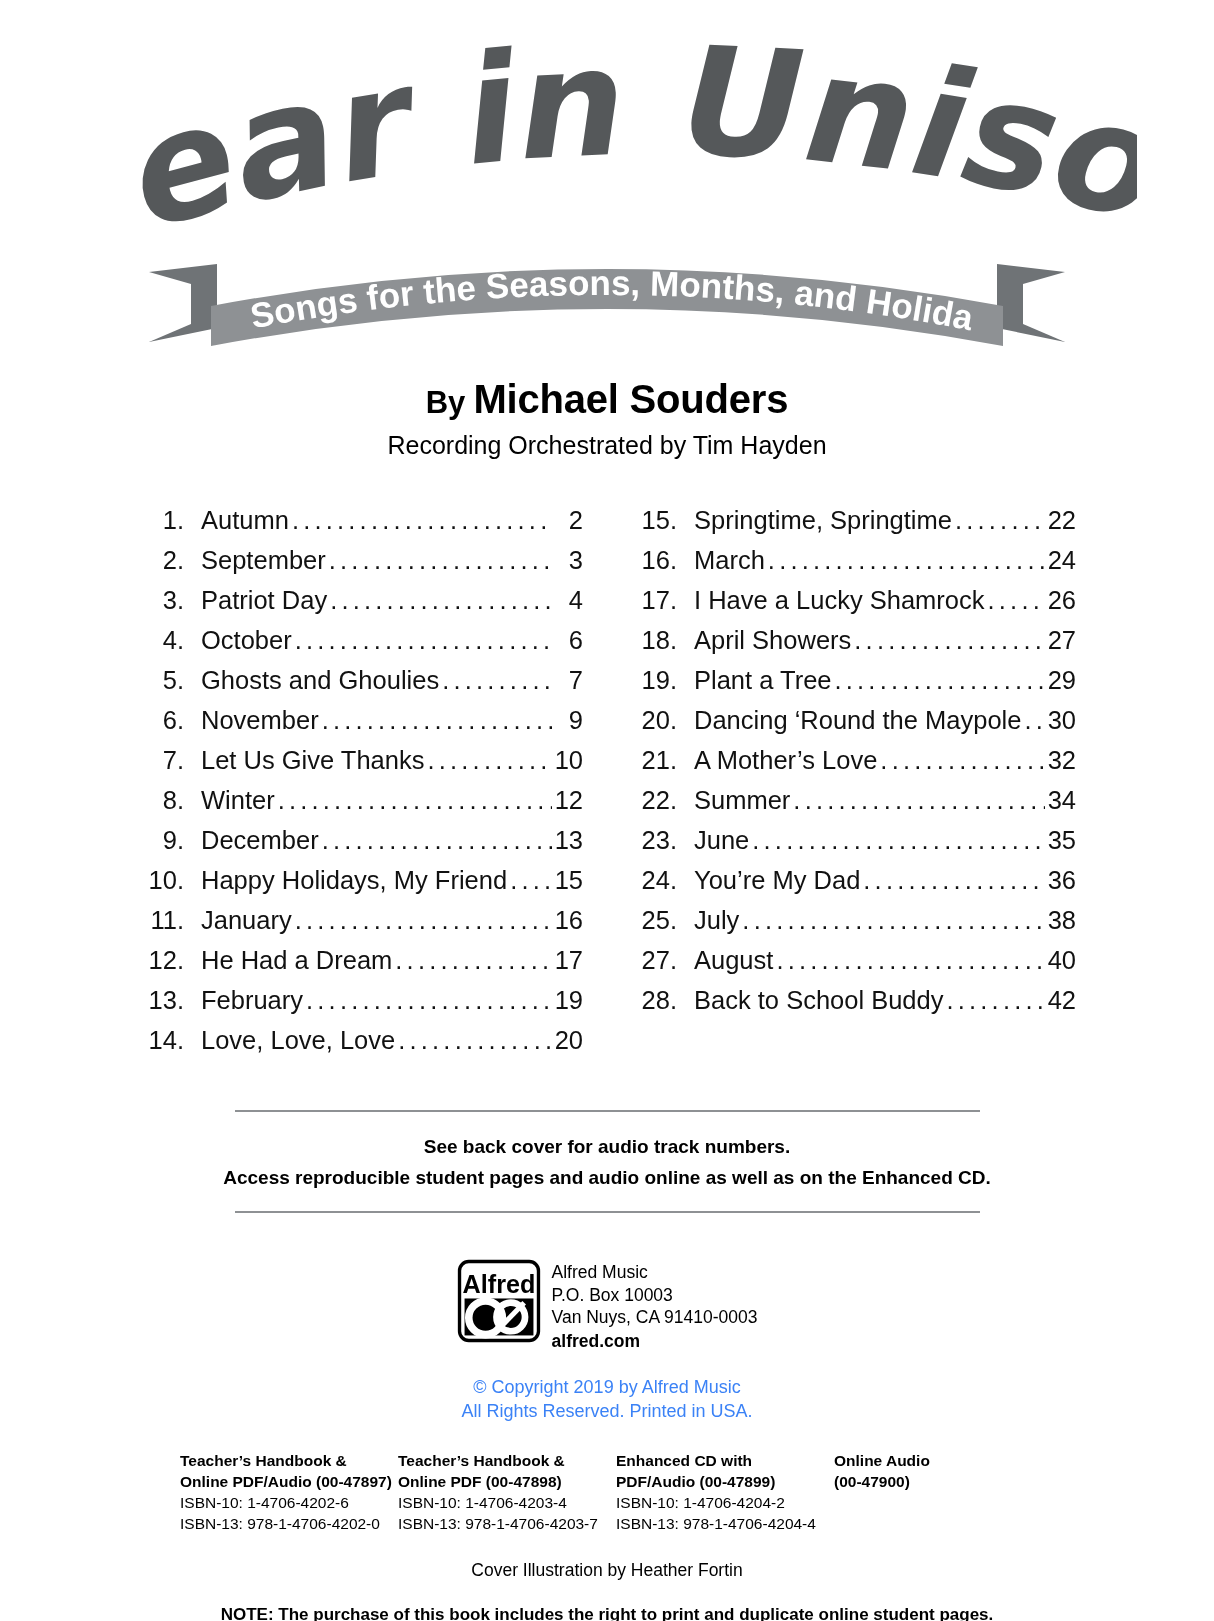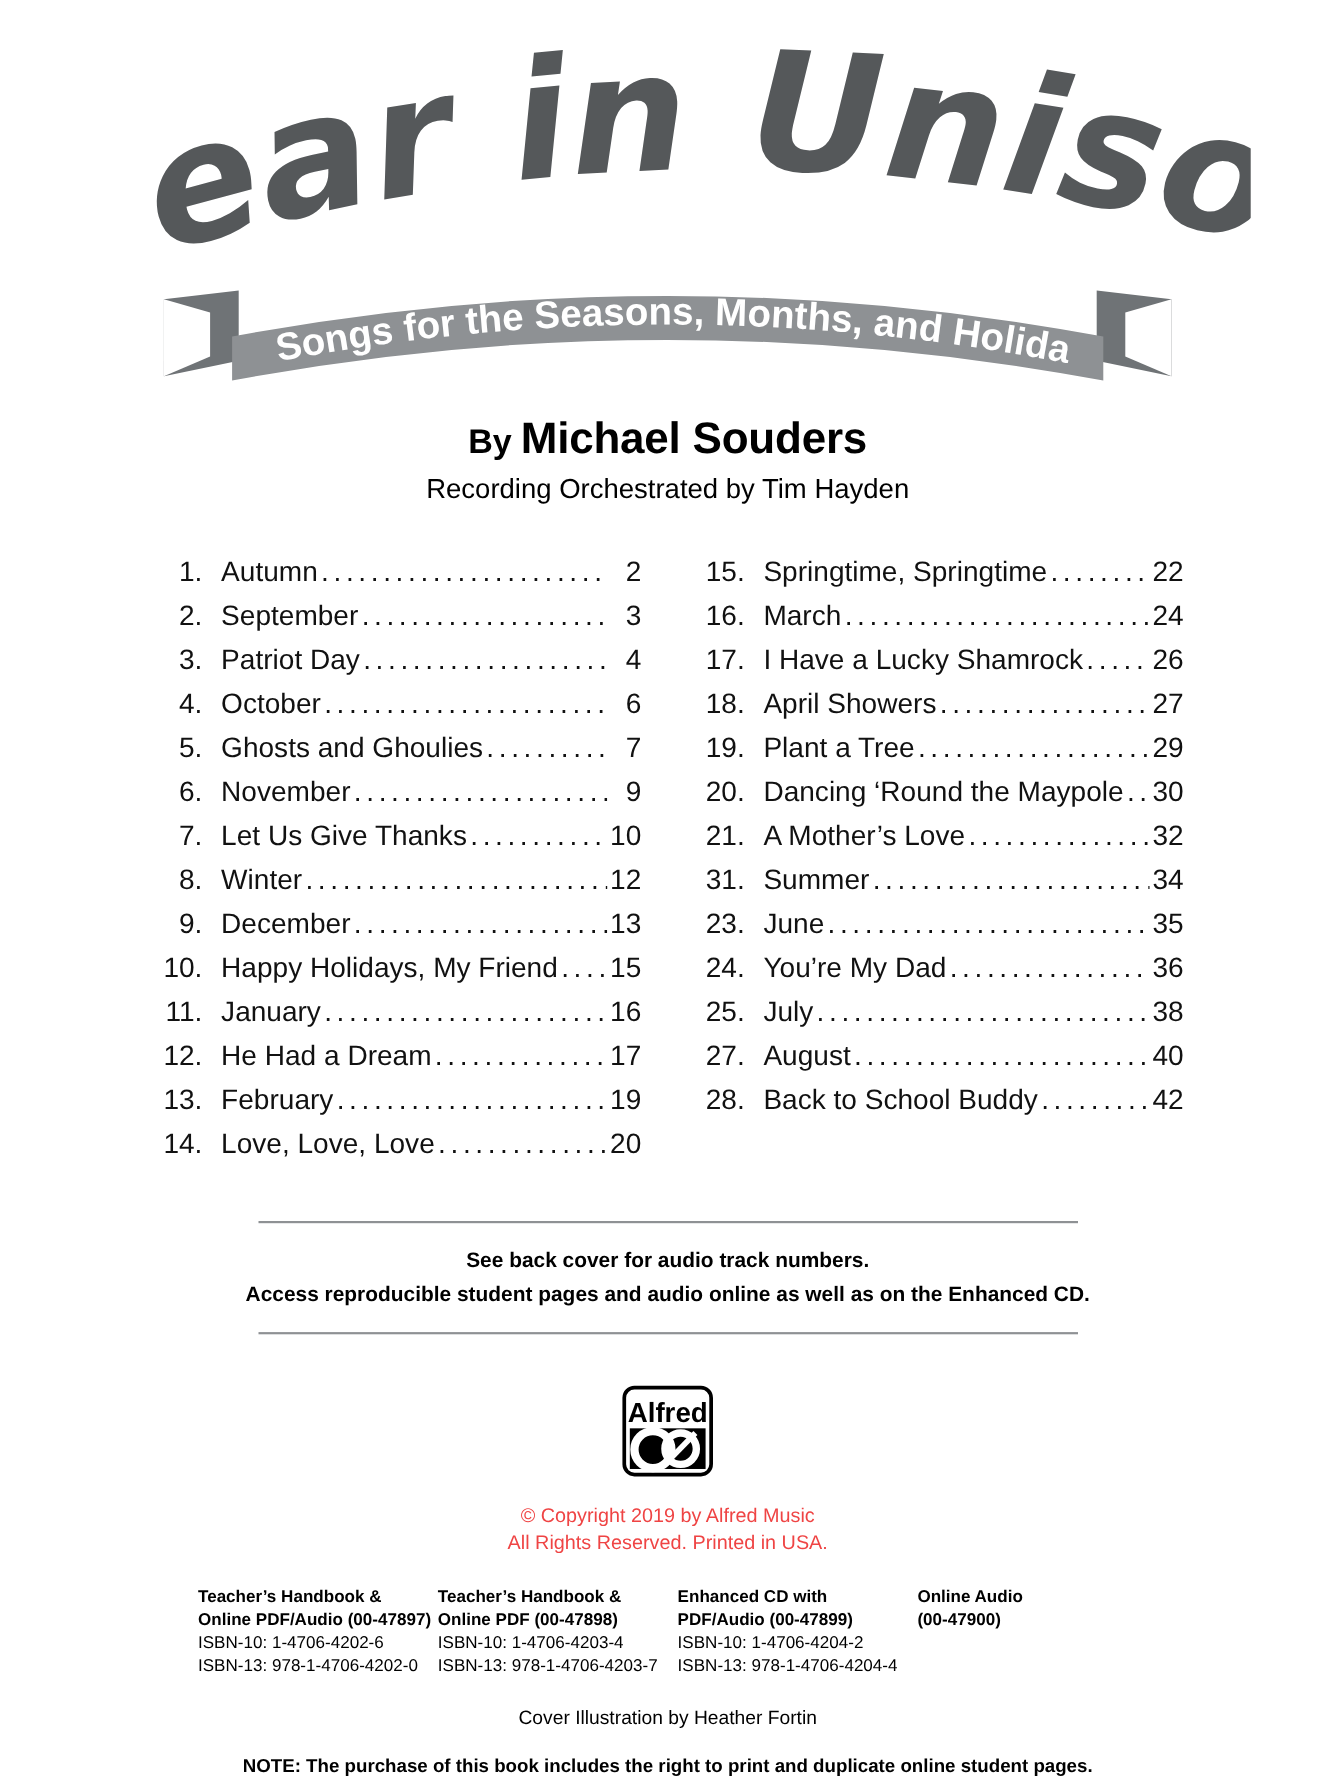--- a/index.html
+++ b/index.html
@@ -142,21 +142,21 @@
     padding-top: 2px;
     color: #000;
   }
   .pub-lines .web { font-weight: bold; margin-top: 1px; }
 
   .copyright {
     text-align: center;
     font-size: 18px;
     line-height: 1.32;
     margin-top: 24px;
-    color: #ef4444;
+    color: #3b82f6;
   }
 
   
   .editions {
     display: flex;
     justify-content: center;
     margin-top: 26px;
     padding-left: 18px;
   }
   .edition {
@@ -371,21 +371,21 @@
         <span class="toc-page">30</span>
       </div>
       <div class="toc-row">
         <span class="toc-num">21.</span>
         <span class="toc-dot-after"></span>
         <span class="toc-title">A Mother’s Love</span>
         <span class="toc-leader">................................................................................</span>
         <span class="toc-page">32</span>
       </div>
       <div class="toc-row">
-        <span class="toc-num">31.</span>
+        <span class="toc-num">22.</span>
         <span class="toc-dot-after"></span>
         <span class="toc-title">Summer</span>
         <span class="toc-leader">................................................................................</span>
         <span class="toc-page">34</span>
       </div>
       <div class="toc-row">
         <span class="toc-num">23.</span>
         <span class="toc-dot-after"></span>
         <span class="toc-title">June</span>
         <span class="toc-leader">................................................................................</span>
@@ -433,20 +433,26 @@
 
 <div class="publisher">
   <svg class="logo-box" viewBox="0 0 100 100">
     <rect x="3" y="3" width="94" height="94" rx="11" ry="11" fill="#ffffff" stroke="#000000" stroke-width="4"></rect>
     <text x="50" y="40" text-anchor="middle" font-family="&quot;Liberation Sans&quot;, sans-serif" font-weight="bold" font-size="30" fill="#000000">Alfred</text>
     <rect x="9" y="47" width="82" height="44" fill="#000000"></rect>
     <circle cx="34" cy="70" r="20" fill="none" stroke="#ffffff" stroke-width="9"></circle>
     <circle cx="64" cy="69" r="17" fill="none" stroke="#ffffff" stroke-width="8"></circle>
     <line x1="47" y1="86" x2="80" y2="52" stroke="#ffffff" stroke-width="6"></line>
   </svg>
+  <div class="pub-lines">
+    <div>Alfred Music</div>
+    <div>P.O. Box 10003</div>
+    <div>Van Nuys, CA 91410-0003</div>
+    <div class="web">alfred.com</div>
+  </div>
 </div>
 
 <div class="copyright">
   <div>© Copyright 2019 by Alfred Music</div>
   <div>All Rights Reserved. Printed in USA.</div>
 </div>
 
 <div class="editions" id="editions">
     <div class="edition">
       <div class="ed-title">Teacher’s Handbook &amp;</div>

